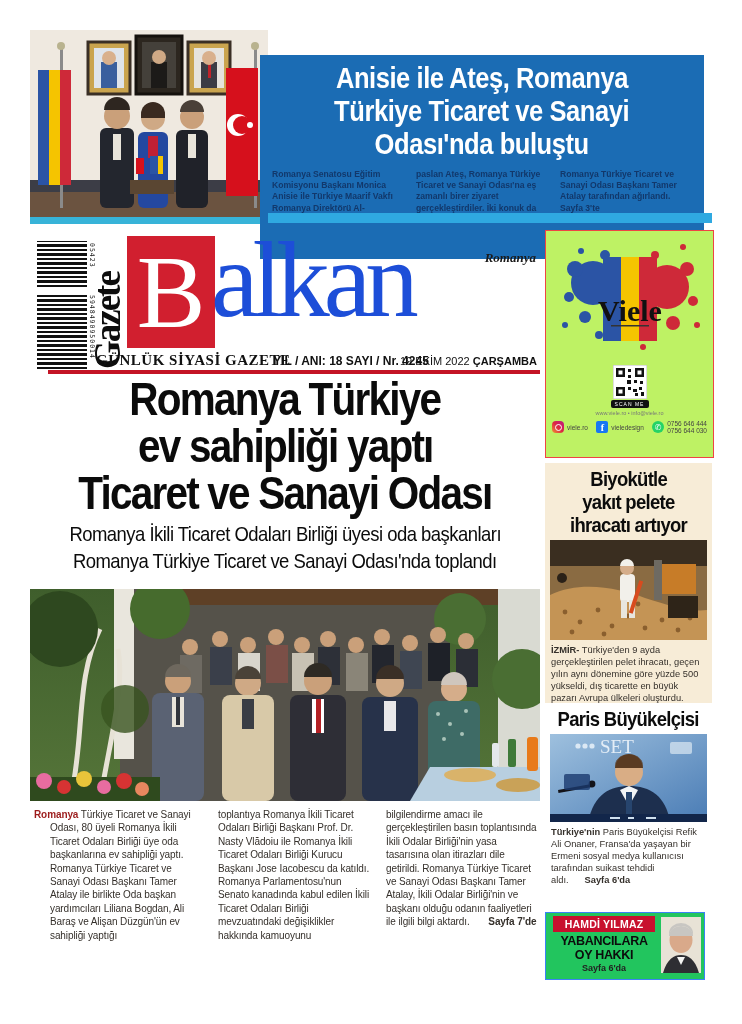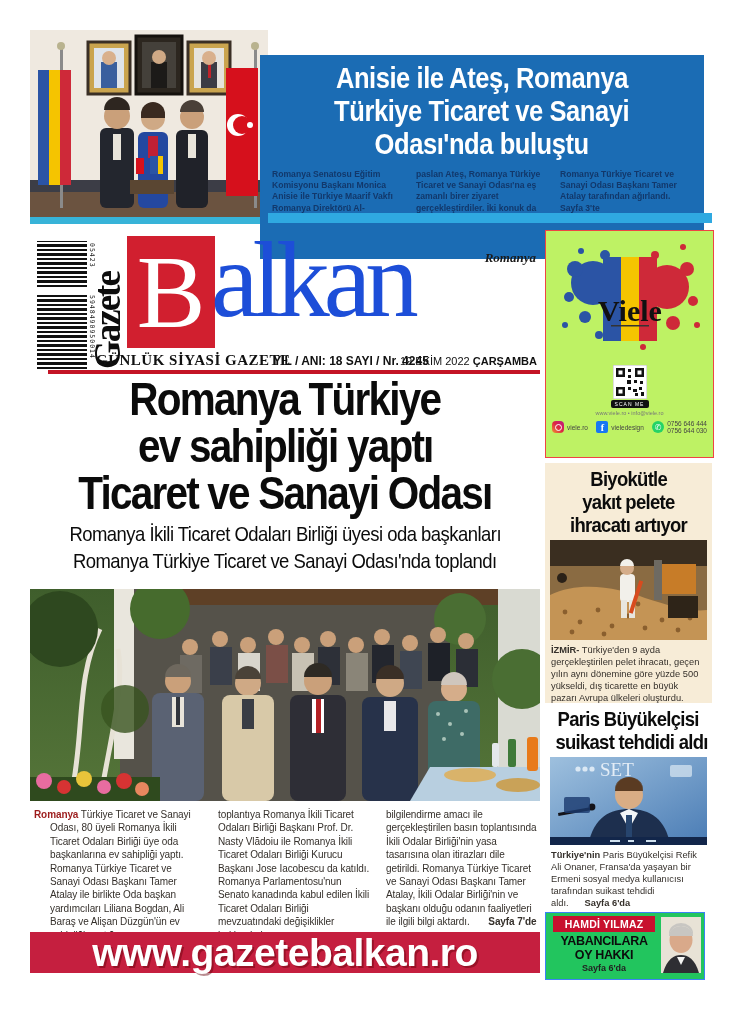--- a/index.html
+++ b/index.html
@@ -293,23 +293,20 @@
       <rect x="462" y="154" width="7" height="24" rx="2" fill="#e4e8ea"></rect>
     </g>
   </svg>
 
   <div id="body-cols" class="abs">
     <p class="bcol hang" style="margin:0"><span class="lead-red">Romanya</span><span> Türkiye Ticaret ve Sanayi Odası, 80 üyeli Romanya İkili Ticaret Odaları Birliği üye oda başkanlarına ev sahipliği yaptı. Romanya Türkiye Ticaret ve Sanayi Odası Başkanı Tamer Atalay ile birlikte Oda başkan yardımcıları Liliana Bogdan, Ali Baraş ve Alişan Düzgün'ün ev sahipliği yaptığı</span></p>
     <p class="bcol" style="margin:0">toplantıya Romanya İkili Ticaret Odaları Birliği Başkanı Prof. Dr. Nasty Vlădoiu ile Romanya İkili Ticaret Odaları Birliği Kurucu Başkanı Jose Iacobescu da katıldı. Romanya Parlamentosu'nun Senato kanadında kabul edilen İkili Ticaret Odaları Birliği mevzuatındaki değişiklikler hakkında kamuoyunu</p>
     <p class="bcol" style="margin:0"><span>bilgilendirme amacı ile gerçekleştirilen basın toplantısında İkili Odalar Birliği'nin yasa tasarısına olan itirazları dile getirildi. Romanya Türkiye Ticaret ve Sanayi Odası Başkanı Tamer Atalay, İkili Odalar Birliği'nin ve başkanı olduğu odanın faaliyetleri ile ilgili bilgi aktardı. </span><span class="bold">Sayfa 7'de</span></p>
   </div>
 
-  <div id="footer-banner" class="abs">
-    <span>www.gazetebalkan.ro</span>
-  </div>
 
   <div id="viele-ad" class="abs">
     <svg id="viele-flag" width="150" height="128" viewBox="0 0 150 128">
       <g fill="#2b54a5">
         <circle cx="38" cy="48" r="22"></circle>
           <circle cx="20" cy="34" r="8"></circle>
           <circle cx="14" cy="62" r="5"></circle>
         <circle cx="30" cy="82" r="6"></circle>
           <circle cx="50" cy="20" r="5"></circle>
           <circle cx="10" cy="90" r="3"></circle>
@@ -416,21 +413,20 @@
         <rect x="104" y="20" width="8" height="40" fill="#6e6a62"></rect>
       </g>
       <circle cx="12" cy="38" r="5" fill="#2a2118"></circle>
     </svg>
     <p class="side-text hang" style="margin:0"><span class="bold">İZMİR-</span><span> Türkiye'den 9 ayda gerçekleştirilen pelet ihracatı, geçen yılın aynı dönemine göre yüzde 500 yükseldi, dış ticarette en büyük pazarı Avrupa ülkeleri oluşturdu. </span><span class="bold">Sayfa 2'de</span></p>
   </div>
 
   <div id="paris" class="abs">
     <div class="side-headline">
       <div class="l"><span class="cond">Paris Büyükelçisi</span></div>
-      <div class="l"><span class="cond">suikast tehdidi aldı</span></div>
     </div>
     <svg class="side-photo" width="157" height="88" viewBox="0 0 157 88">
       <defs>
           <linearGradient id="parbg" x1="0" y1="0" x2="1" y2="1">
         <stop offset="0" stop-color="#9ec0de"></stop>
             <stop offset="1" stop-color="#4a7cb5"></stop>
           </linearGradient>
         </defs>
       <rect width="157" height="88" fill="url(#parbg)"></rect>
       <g fill="#e9f2fa" opacity=".85">

